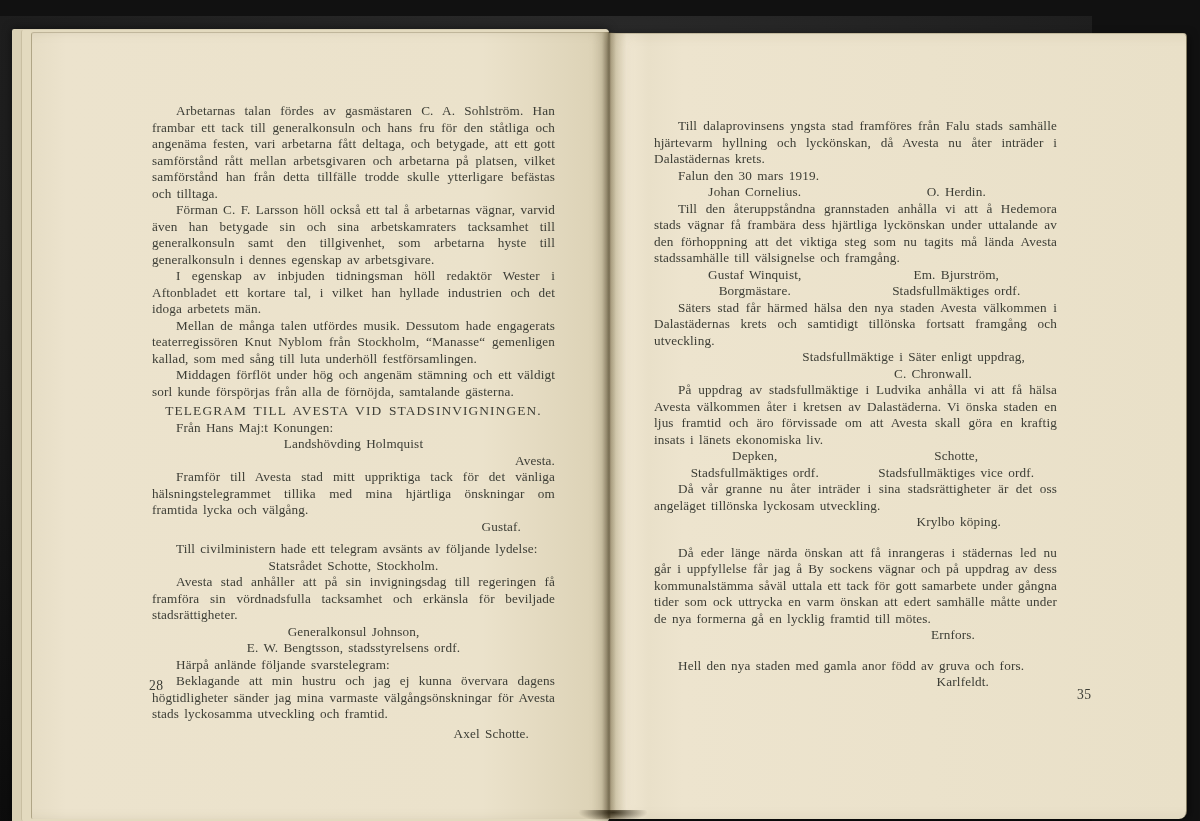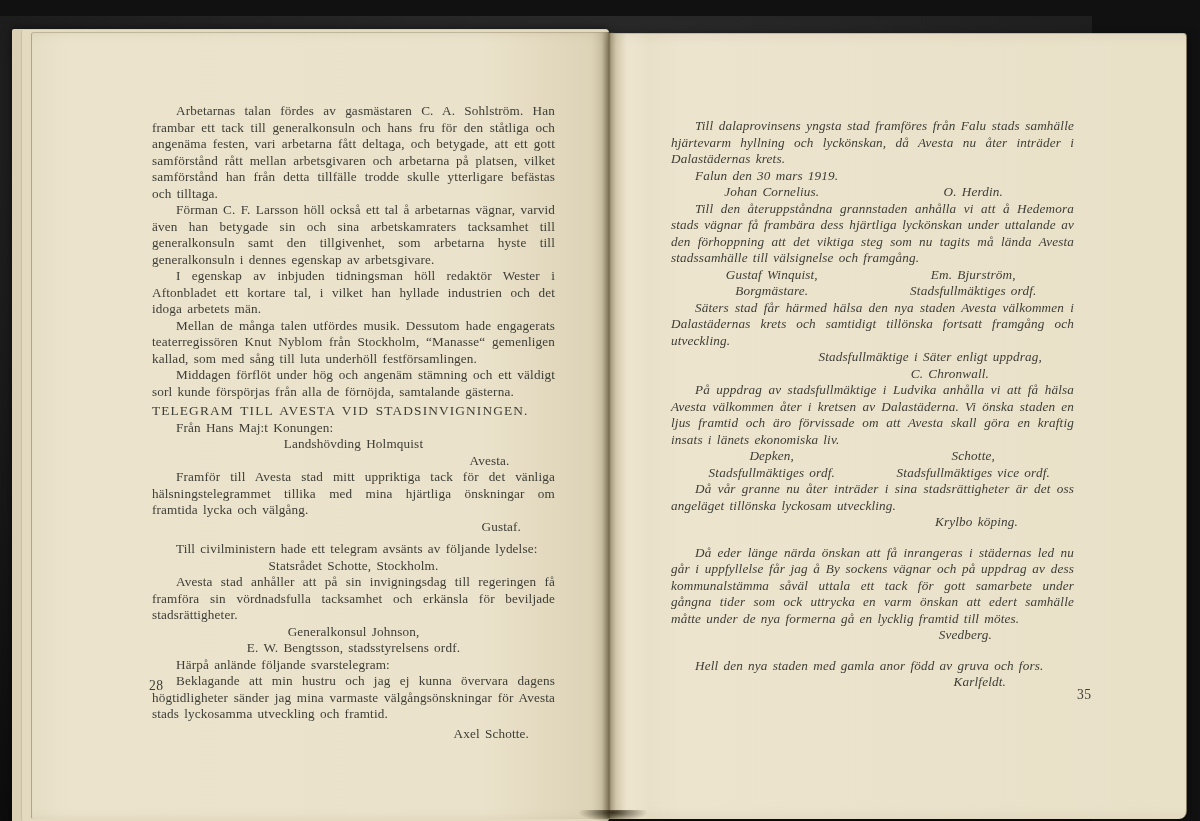--- a/index.html
+++ b/index.html
@@ -43,29 +43,29 @@
     position:absolute;left:578px;top:794px;width:70px;height:12px;pointer-events:none;
     background:radial-gradient(ellipse at 50% 20%, rgba(35,27,10,.85) 0%, rgba(35,27,10,0) 70%);
   }
   
   .content{
     position:absolute;width:403px;
     font-size:13.2px;line-height:16.5px;color:#3c3d35;
     text-align:justify;word-spacing:0.13em;letter-spacing:0.15px;
   }
   .content-left{left:120px;top:70px;}
-  .content-right{left:63px;top:84px;font-style:italic;}
+  .content-right{left:46px;top:84px;}
   p.para{margin:0;text-indent:24px;}
   .t-line{margin:0;}
   .t-indent{text-indent:24px;}
   .t-center{text-align:center;}
-  .t-place{text-align:center;padding-left:272px;}
+  .t-place{text-align:right;padding-left:272px;}
   .heading{
     margin:3px 0 0 0;font-size:13.4px;font-weight:normal;
-    text-align:left;letter-spacing:1.1px;word-spacing:0.18em;
+    text-align:center;letter-spacing:1.1px;word-spacing:0.18em;
   }
   .sig-gustaf{text-align:right;padding-right:34px;}
   .sig-schotte{text-align:right;padding-right:26px;margin-top:3px;}
   .sig-sater1{text-align:right;padding-right:32px;}
   .sig-sater2{text-align:right;padding-right:85px;}
   .sig-krylbo{text-align:right;padding-right:56px;}
   .sig-ernfors{text-align:right;padding-right:82px;}
   .sig-karlfeldt{text-align:right;padding-right:68px;}
   .sigcols{display:flex;margin:0;}
   .sigcols .col{flex:1;text-align:center;}
@@ -158,21 +158,21 @@
           <div class="t-line">Schotte,</div>
           <div class="t-line">Stadsfullmäktiges vice ordf.</div>
         </div>
       </div>
 
       <p class="para gap-lg">Då vår granne nu åter inträder i sina stadsrättigheter är det oss angeläget tillönska lyckosam utveckling.</p>
       <div class="t-line sig-krylbo">Krylbo köping.</div>
 
       <div class="gap-lg"></div>
       <p class="para">Då eder länge närda önskan att få inrangeras i städernas led nu går i uppfyllelse får jag å By sockens vägnar och på uppdrag av dess kommunalstämma såväl uttala ett tack för gott samarbete under gångna tider som ock uttrycka en varm önskan att edert samhälle måtte under de nya formerna gå en lycklig framtid till mötes.</p>
-      <div class="t-line sig-ernfors">Svedberg.</div>
+      <div class="t-line sig-ernfors">Ernfors.</div>
 
       <div class="gap-lg"></div>
       <p class="para">Hell den nya staden med gamla anor född av gruva och fors.</p>
       <div class="t-line sig-karlfeldt">Karlfeldt.</div>
     </div>
     <div class="page-number pn-right">35</div>
   </div>
 
   <div class="gutter"></div>
   <div class="gutter-wedge"></div>

